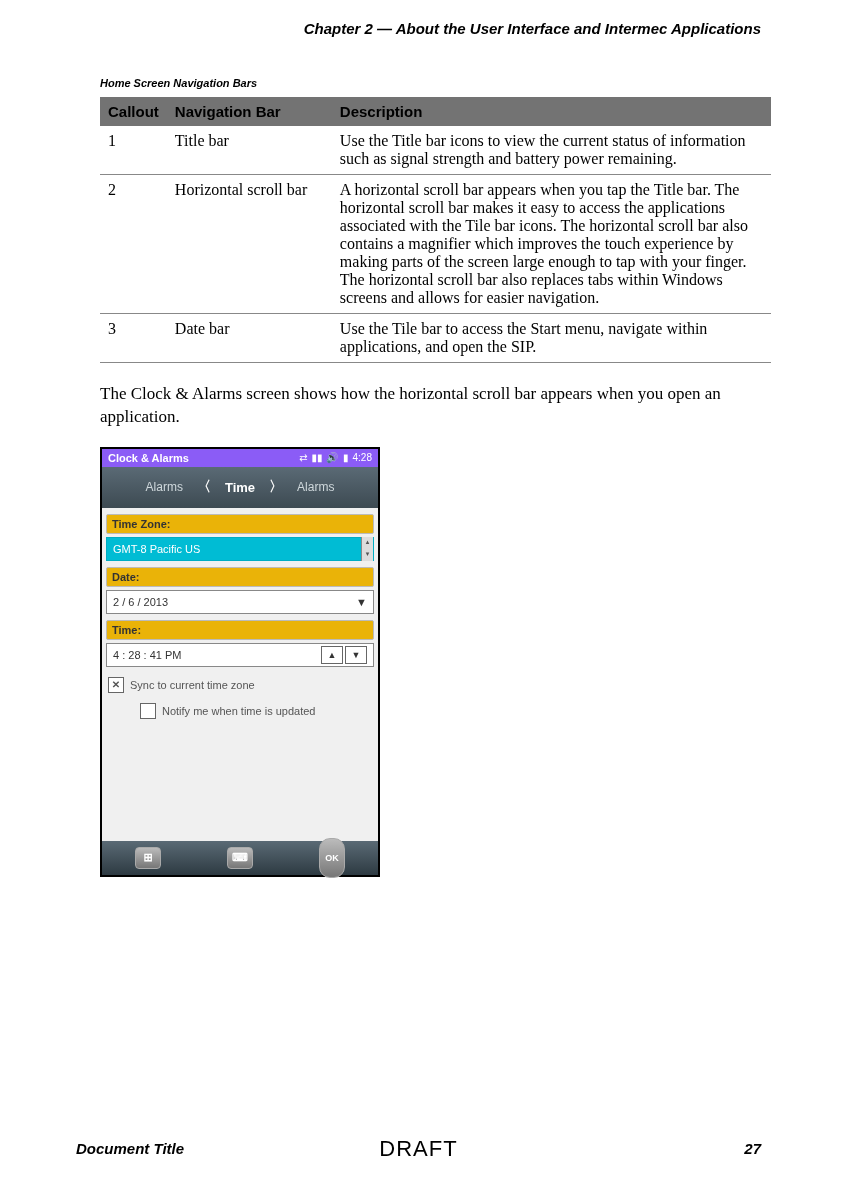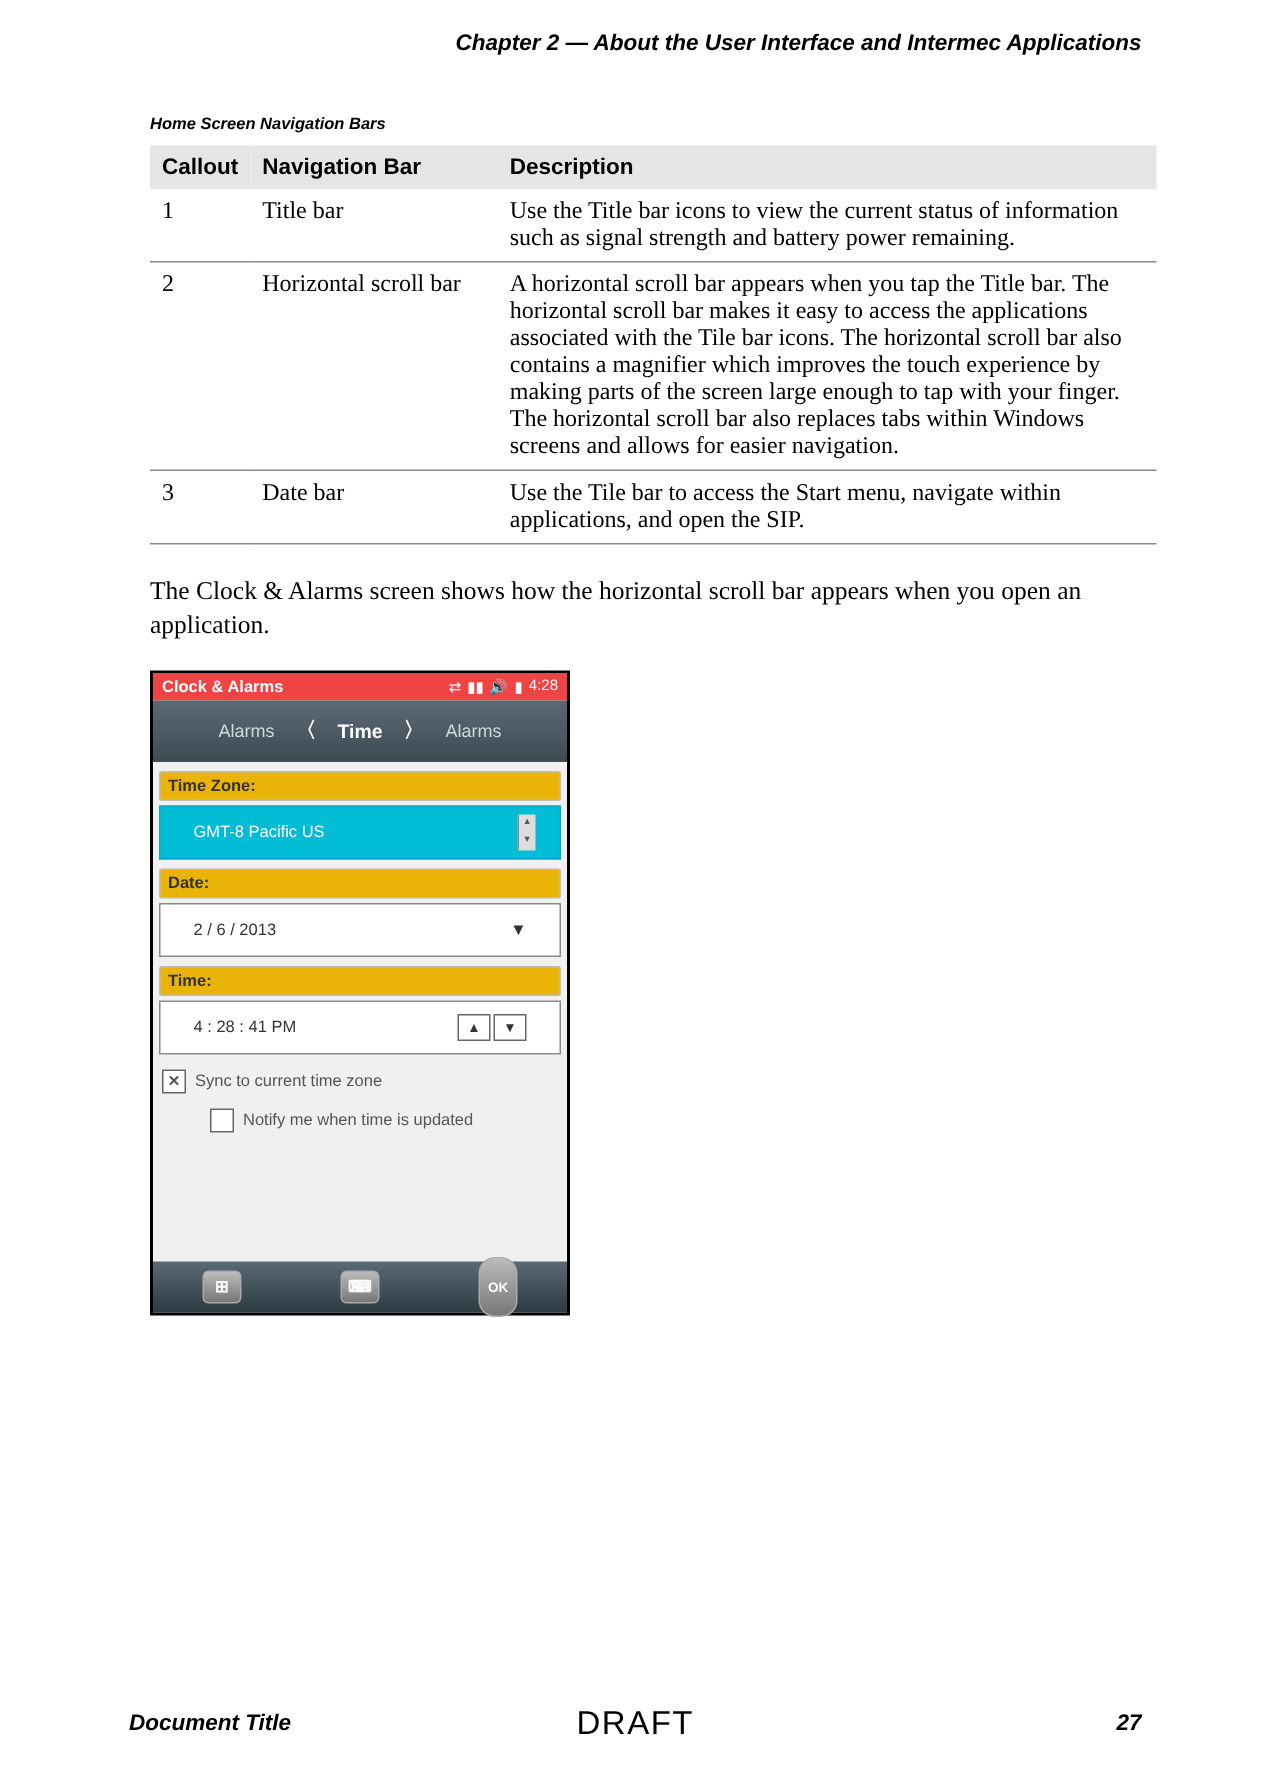--- a/index.html
+++ b/index.html
@@ -29,21 +29,21 @@
     margin-left: 10px;
   }
   table.nav-table {
     width: 100%;
     border-collapse: collapse;
     margin-left: 10px;
     margin-bottom: 20px;
     font-size: 16px;
   }
   table.nav-table thead th {
-    background: #e5e5e5;
+    background: #737373;
     font-family: Arial, Helvetica, sans-serif;
     font-weight: bold;
     text-align: left;
     padding: 6px 8px;
     font-size: 15px;
   }
   table.nav-table tbody td {
     border-bottom: 1px solid #888;
     padding: 6px 8px;
     vertical-align: top;
@@ -61,21 +61,21 @@
     width: 280px;
     height: 430px;
     border: 2px solid #000;
     margin-left: 10px;
     background: #eee;
     display: flex;
     flex-direction: column;
     font-family: Tahoma, Arial, sans-serif;
   }
   .dev-title {
-    background: #ef4444;
+    background: #8b5cf6;
     color: #fff;
     font-size: 11px;
     font-weight: bold;
     padding: 3px 6px;
     display: flex;
     justify-content: space-between;
     align-items: center;
   }
   .dev-title-right { display: flex; gap: 4px; align-items: center; font-weight: normal; font-size: 10px; }
   .dev-scroll {
@@ -87,22 +87,22 @@
     gap: 14px;
     color: #fff;
     font-size: 12px;
   }
   .dev-scroll .center { font-weight: bold; font-size: 13px; }
   .dev-scroll .side { color: #cfd8dc; }
   .dev-scroll .arrow { font-weight: bold; font-size: 14px; }
   .dev-body { flex: 1; background: #f0f0f0; padding: 4px; font-size: 11px; color: #333; }
   .dev-label { font-weight: bold; background: #eab308; border: 1px solid #bbb; border-radius: 2px; padding: 3px 5px; margin-top: 2px; }
   .dev-field {
-    background: #fff; border: 1px solid #888; padding: 4px 22px; margin: 3px 0 6px 0;
-    display: flex; align-items: center; justify-content: space-between; height: 36px;
+    background: #fff; border: 1px solid #888; padding: 4px 6px; margin: 3px 0 6px 0;
+    display: flex; align-items: center; justify-content: space-between; height: 24px;
   }
   .dev-field.tz { background: #00bcd4; color: #fff; border: 1px solid #00acc1; }
   .tz-scroll { width:12px; height:24px; background:#ddd; border-left:1px solid #888; margin: -4px -6px -4px 0; display:flex; flex-direction:column; }
   .tz-scroll span { flex:1; text-align:center; font-size:7px; color:#555; line-height:1.4; }
   .spinner { display:flex; gap:2px; }
   .spinbtn { width:22px; height:18px; background:#fff; border:1px solid #666; display:flex; align-items:center; justify-content:center; font-size:9px; }
   .chk-row { display:flex; align-items:center; gap:6px; margin: 10px 0 4px 2px; color:#555; }
   .chk { width:16px; height:16px; border:1px solid #666; background:#fff; display:flex; align-items:center; justify-content:center; font-size:10px; font-weight:bold; }
   .chk.checked::after { content:"✕"; }
   .dev-tile {
@@ -110,21 +110,21 @@
     height: 34px;
     display: flex; align-items: center; justify-content: space-around;
     color: #fff; font-size: 11px; font-weight: bold;
   }
   .tile-btn { width:26px; height:22px; border:1px solid #aaa; border-radius:4px; display:flex; align-items:center; justify-content:center; background:linear-gradient(#bbb,#777); font-size:11px; }
   .tile-ok { width:26px; height:40px; border:1px solid #aaa; border-radius:11px; display:flex; align-items:center; justify-content:center; background:linear-gradient(#bbb,#777); font-size:9px; }
 
   .footer {
     position: absolute;
     bottom: 28px;
-    left: 86px;
+    left: 76px;
     right: 90px;
     display: flex;
     justify-content: space-between;
     align-items: center;
     font-family: Arial, Helvetica, sans-serif;
   }
   .footer-left { font-style: italic; font-weight: bold; font-size: 15px; }
   .footer-center { font-size: 22px; letter-spacing: 1px; position:absolute; left:50%; transform:translateX(-50%); }
   .footer-right { font-style: italic; font-weight: bold; font-size: 15px; }
 </style>

